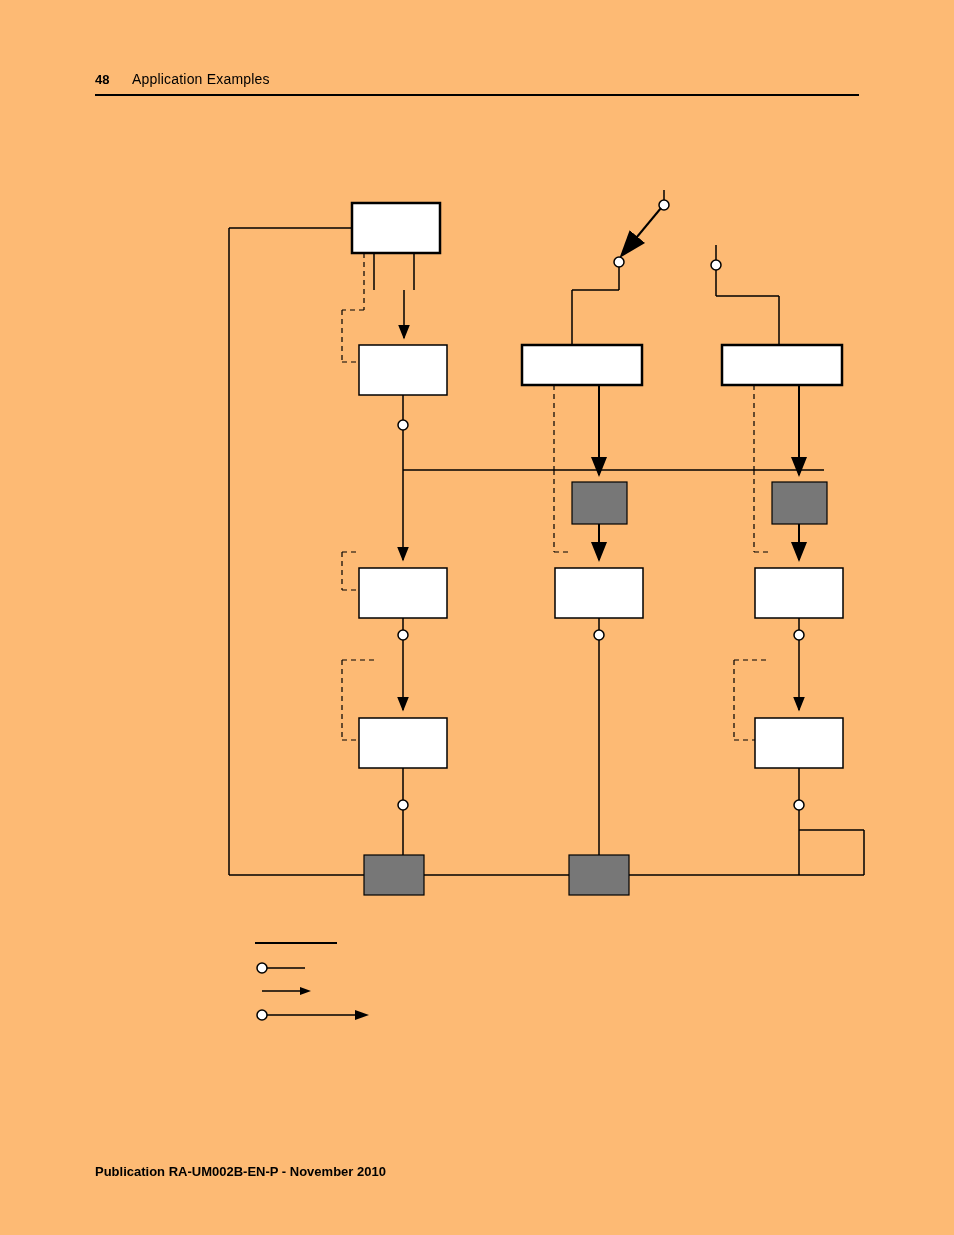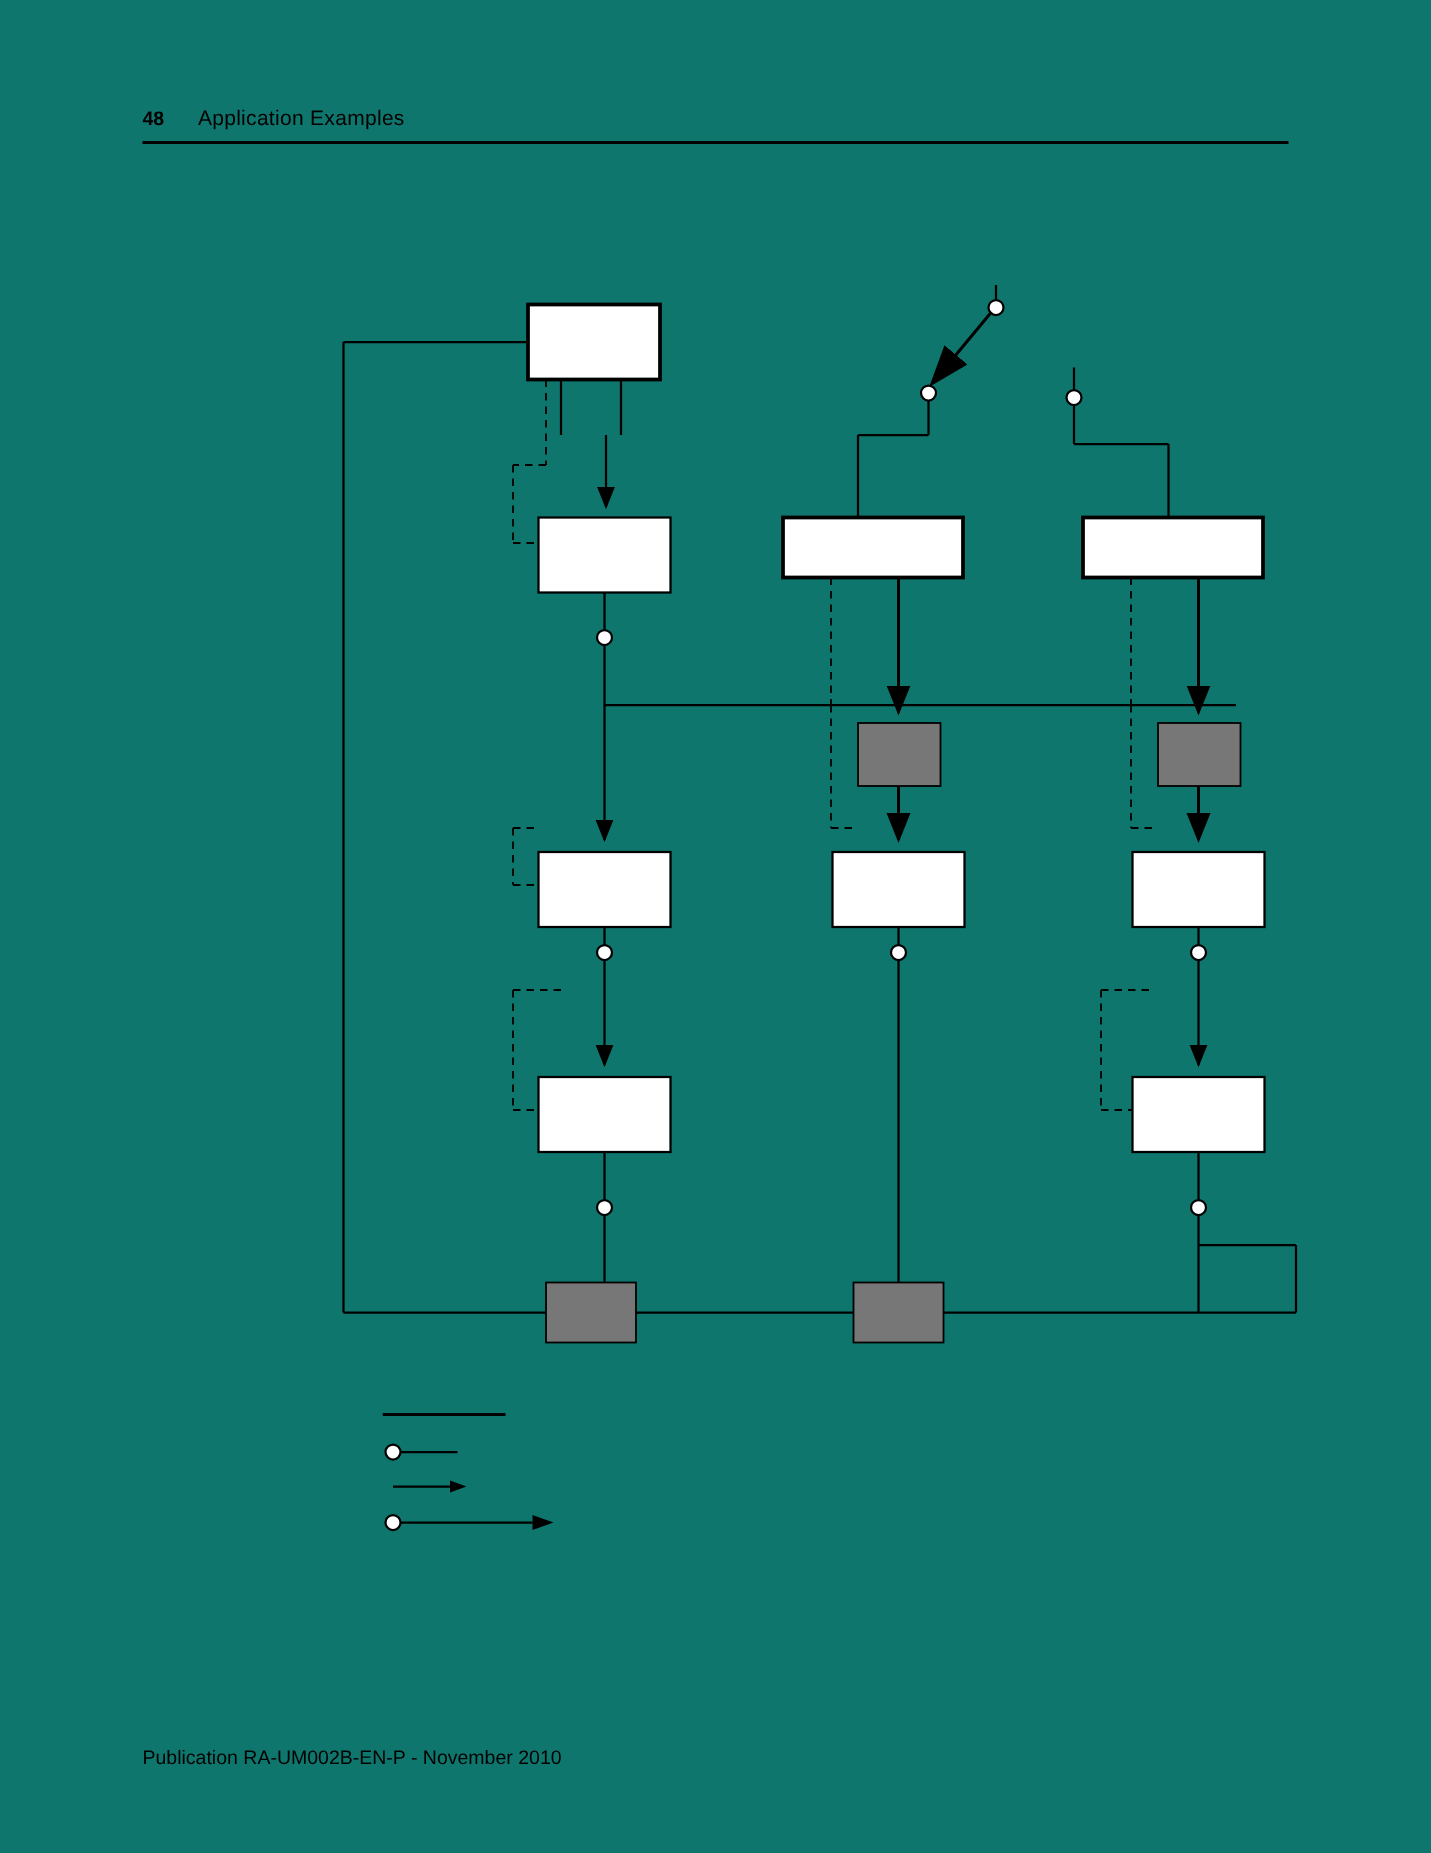--- a/index.html
+++ b/index.html
@@ -7,21 +7,21 @@
     margin: 0;
     padding: 0;
     background: #fff;
     font-family: Helvetica, Arial, sans-serif;
     color: #000;
   }
   .page {
     width: 954px;
     height: 1235px;
     position: relative;
-    background: #0f766e;
+    background: #fdba74;
   }
   .header-area {
     position: absolute;
     left: 95px;
     top: 70px;
     right: 95px;
   }
   .page-number {
     font-weight: bold;
     font-size: 13px;
@@ -57,21 +57,21 @@
     top: 935px;
   }
   .legend svg {
     display: block;
   }
   .footer {
     position: absolute;
     left: 95px;
     bottom: 56px;
     font-size: 13px;
-    font-weight: 400;
+    font-weight: 700;
   }
 </style>
 </head>
 <body>
 
 <div class="page">
 
   <div class="header-area">
     <span class="page-number">48</span>
     <span class="section-title">Application Examples</span>

